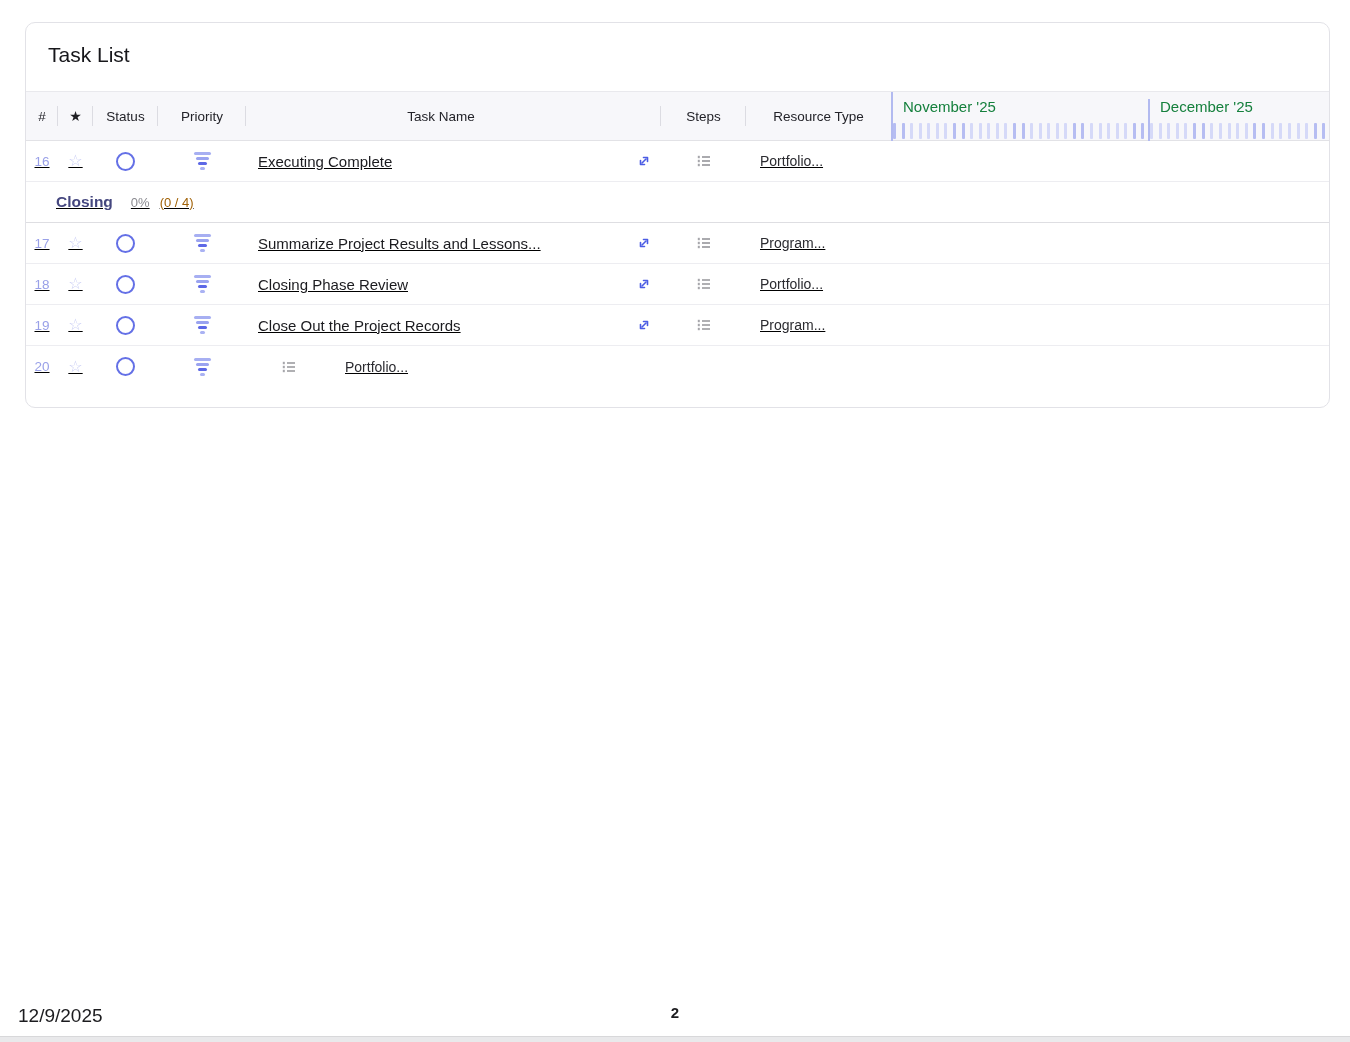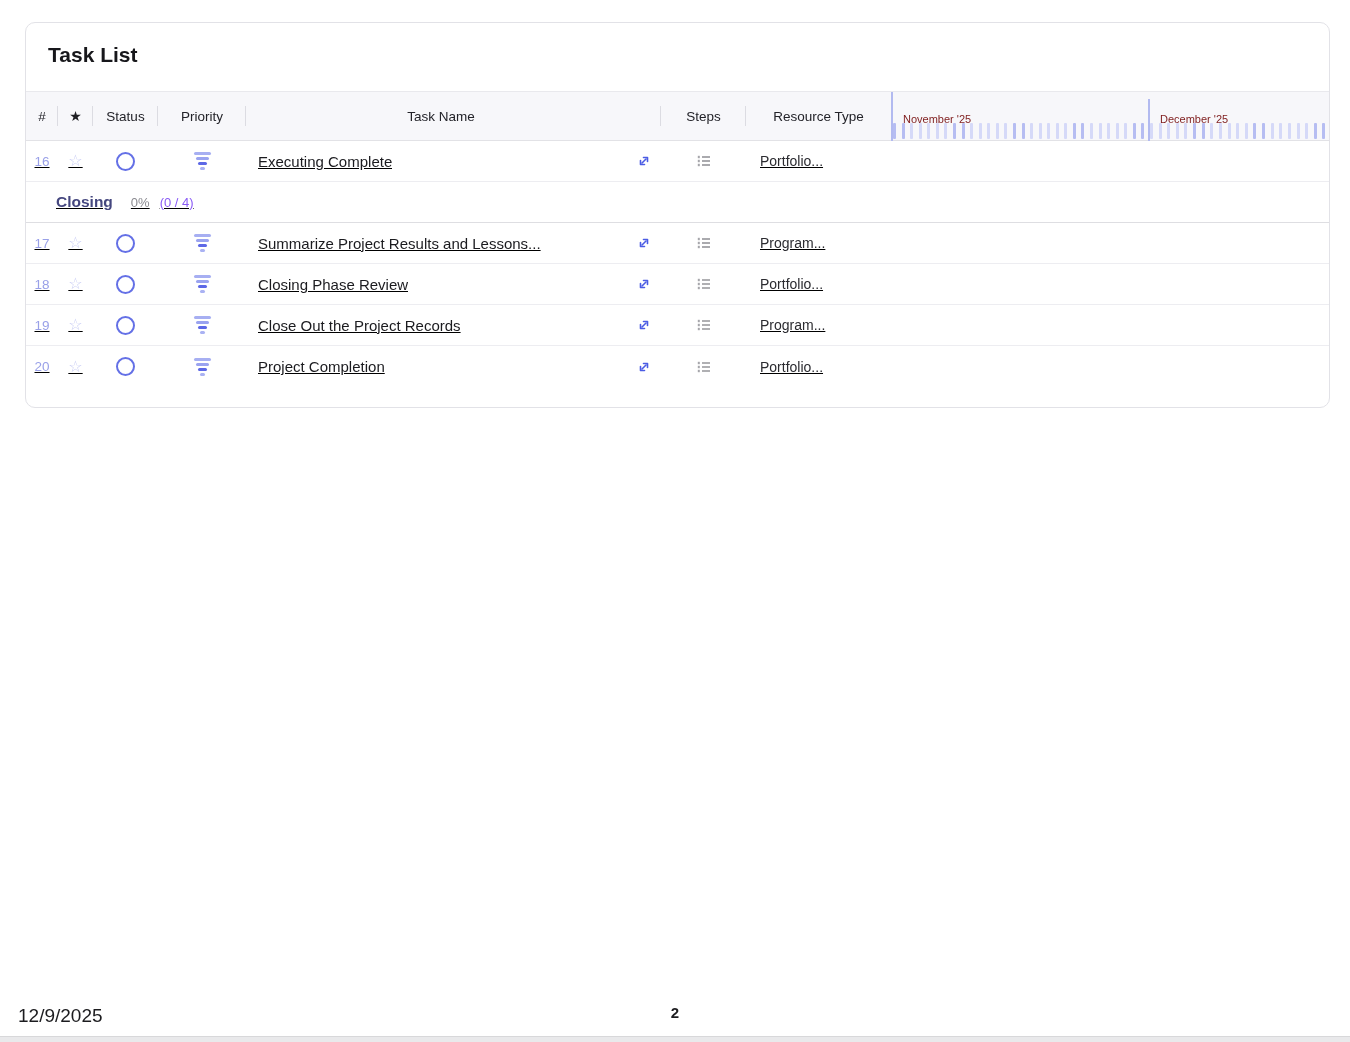--- a/index.html
+++ b/index.html
@@ -6,40 +6,40 @@
   html, body { width: 1350px; height: 1042px; background: #ffffff;
     font-family: "Liberation Sans", sans-serif; position: relative; overflow: hidden; }
 
   .continued { position: absolute; left: 0; top: 21px; width: 100%;
     text-align: center; font-size: 13px; color: #3c3c42; letter-spacing: 1px; }
 
   .card { position: absolute; left: 25px; top: 22px; width: 1305px; height: 386px;
     background: #fff; border: 1px solid #e2e2e7; border-radius: 10px; overflow: hidden; }
 
   .card-title { position: absolute; left: 22px; top: 20px; font-size: 21px;
-    font-weight: 700; color: #17171b; }
+    font-weight: 400; color: #17171b; }
 
   .thead { position: absolute; left: 0; top: 68px; width: 100%; height: 50px;
     background: #f7f7fa; border-top: 1px solid #e9e9ed; border-bottom: 1px solid #e2e2e6;
     display: flex; align-items: center; }
   .hcell { height: 100%; display: flex; align-items: center; justify-content: center;
     font-size: 13.5px; font-weight: 500; color: #232329; position: relative; }
   .hcell.sep::after { content: ""; position: absolute; right: 0; top: 14px; bottom: 14px;
     width: 1px; background: #dcdce2; }
   .col-num      { width: 32px; }
   .col-star     { width: 35px; }
   .col-status   { width: 65px; text-align: right; }
   .col-priority { width: 88px; }
   .col-task     { width: 415px; }
   .col-steps    { width: 85px; }
   .col-resource { width: 145px; }
   .hcell.col-task { padding-right: 25px; }
 
   .timeline-header { position: absolute; left: 865px; top: 0; height: 50px; right: 0; }
-  .month-label { position: absolute; top: 21px; font-size: 11px; color: #7f1d1d; }
+  .month-label { position: absolute; top: 6px; font-size: 15px; color: #15803d; }
   .month-label.m0 { left: 12px; }
   .month-label.m1 { left: 269px; }
   .tick { position: absolute; width: 3px; height: 16px; top: 31px; border-radius: 1px; }
   .tick.wk  { background: #d5d9f8; }
   .tick.wend{ background: #b6bdf2; }
   .mboundary { position: absolute; width: 2px; background: #b2baf0; }
   .mboundary.m0 { top: 0; height: 49px; left: 0; }
   .mboundary.m1 { top: 7px; height: 42px; left: 257px; }
 
   .rows { position: absolute; left: 0; top: 118px; width: 100%; }
@@ -64,21 +64,21 @@
   .expand-btn, .steps-btn { display: flex; align-items: center; justify-content: center;
     cursor: pointer; }
   .expand-btn { margin-right: 10px; }
   .cell.col-resource { justify-content: flex-start; padding-left: 14px; }
   .resource-type { font-size: 14px; color: #2b2b30; }
 
   .row.group { padding-left: 30px; justify-content: flex-start;
     border-bottom: 1px solid #dedee2; }
   .group-label { font-size: 15.5px; font-weight: 700; color: #45477f; }
   .group-percent { font-size: 13px; color: #8b8b91; margin-left: 18px; }
-  .group-fraction { font-size: 13px; color: #8b5cf6; margin-left: 10px; }
+  .group-fraction { font-size: 13px; color: #a16207; margin-left: 10px; }
 
   .footer-date { position: absolute; left: 18px; top: 1005px; font-size: 19px; color: #1c1c1f; }
   .footer-page { position: absolute; left: 0; top: 1004px; width: 100%; text-align: center;
     font-size: 15px; font-weight: 700; color: #1c1c1f; }
   .bottom-strip { position: absolute; left: 0; bottom: 0; width: 100%; height: 6px;
     background: #e9e9eb; border-top: 1px solid #d8d8da; }
 </style>
 </head>
 <body>
 
@@ -378,33 +378,20 @@
           <div class="status-circle"></div>
         </div>
         <div class="cell col-priority">
           <div class="prio">
             <i></i>
             <i></i>
             <i></i>
             <i></i>
           </div>
         </div>
-        <div class="cell col-task">
-          <span class="task-name">Project Completion</span>
-          <span class="task-spacer"></span>
-          <span class="expand-btn">
-            <svg width="14" height="14" viewBox="0 0 14 14">
-              <g fill="none" stroke="#4b5ce4" stroke-width="1.6" stroke-linecap="round" stroke-linejoin="round">
-                <path d="M5 9 L9 5"></path>
-                <polyline points="6.5,3.5 10.5,3.5 10.5,7.5"></polyline>
-                <polyline points="3.5,6.5 3.5,10.5 7.5,10.5"></polyline>
-              </g>
-            </svg>
-          </span>
-        </div>
         <div class="cell col-steps">
           <span class="steps-btn">
             <svg width="16" height="16" viewBox="0 0 16 16">
               <g stroke="#8e8e93" stroke-width="1.4">
                 <line x1="6" y1="4" x2="14" y2="4"></line>
                 <line x1="6" y1="8" x2="14" y2="8"></line>
                 <line x1="6" y1="12" x2="14" y2="12"></line>
               </g>
               <g fill="#a6a6ab">
                 <rect x="1.8" y="2.8" width="2" height="2.4"></rect>

